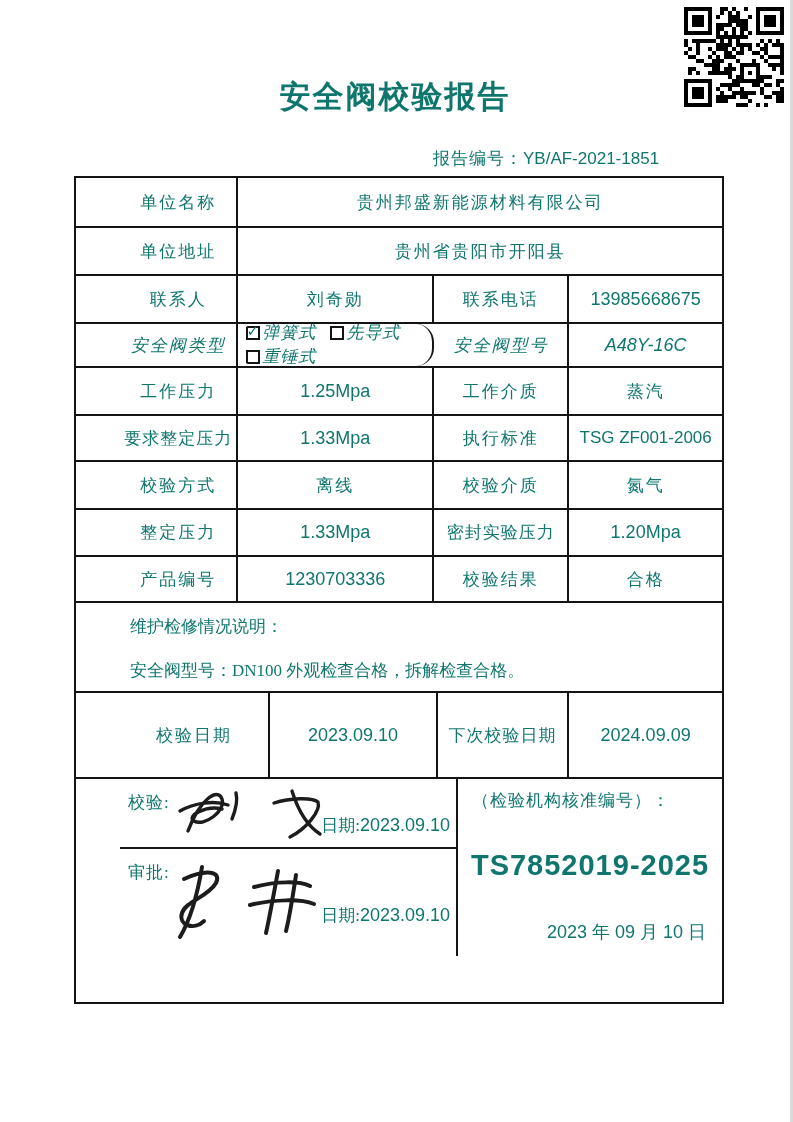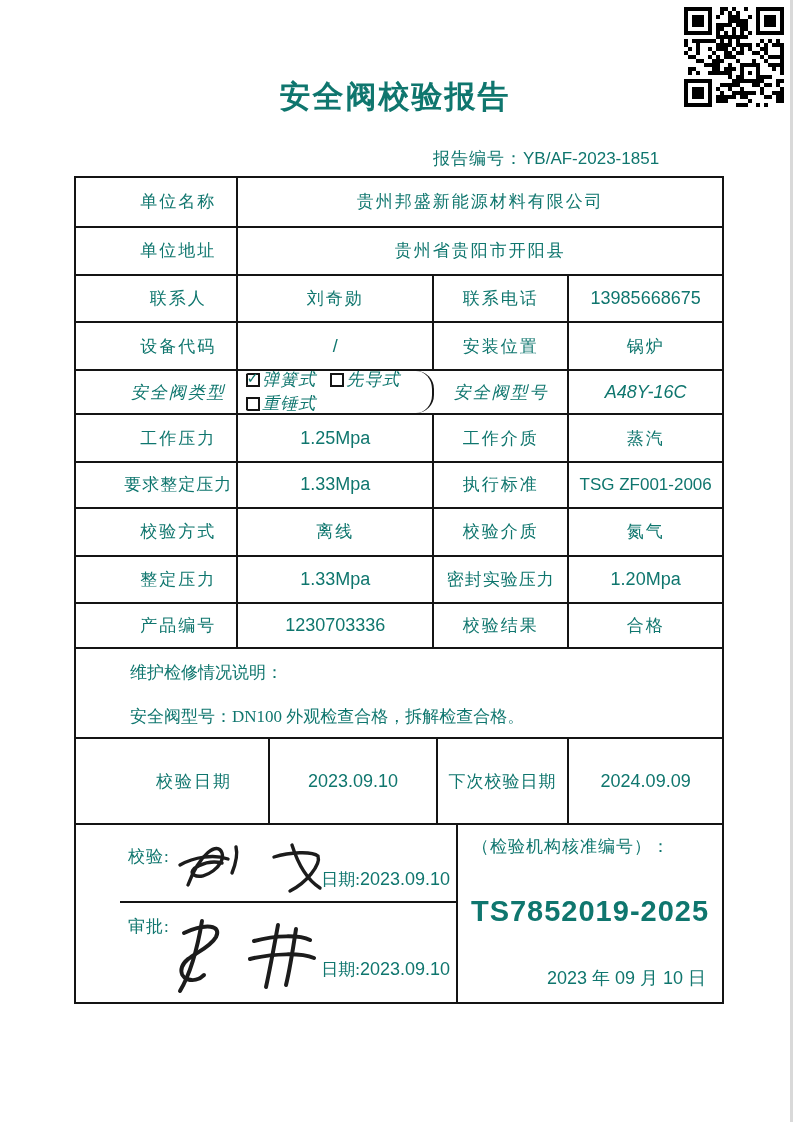--- a/index.html
+++ b/index.html
@@ -67,21 +67,21 @@
   }
   .org-date{position:absolute;right:16px;bottom:12px;font-size:18px;}
   .org-date .num{font-family:"Liberation Sans","DejaVu Sans",sans-serif;}
 
   
   .w127{width:127px;} .w519{width:519px;} .w210{width:210px;} .w145{width:145px;}
   .w164{width:164px;} .w161{width:161px;} .w180{width:180px;} .w141{width:141px;}
   .w338{width:338px;} .w308{width:308px;}
   .h50{height:50px;} .h48{height:48px;} .h56{height:44px;font-style:italic;} .h46{height:46px;}
   .h47{height:47px;} .h90{height:90px;} .h72{height:86px;} .h177{height:177px;}
-  .h85{height:70px;margin-top:8px;} .h92{height:92px;}
+  .h85{height:70px;} .h92{height:92px;}
   .sub-col{display:flex;flex-direction:column;box-sizing:border-box;border-right:2px solid #141414;}
   .sub-cell{box-sizing:border-box;}
   .sub-cell.top{border-bottom:2px solid #141414;}
 </style>
 </head>
 <body>
 
 <div class="page">
 
   <div class="title">安全阀校验报告</div>
@@ -398,21 +398,21 @@
       <rect x="22.00" y="98.00" width="4.00" height="4.00" fill="#000"></rect>
       <rect x="26.00" y="98.00" width="4.00" height="4.00" fill="#000"></rect>
       <rect x="54.00" y="98.00" width="4.00" height="4.00" fill="#000"></rect>
       <rect x="58.00" y="98.00" width="4.00" height="4.00" fill="#000"></rect>
       <rect x="62.00" y="98.00" width="4.00" height="4.00" fill="#000"></rect>
       <rect x="74.00" y="98.00" width="4.00" height="4.00" fill="#000"></rect>
       <rect x="82.00" y="98.00" width="4.00" height="4.00" fill="#000"></rect>
     </svg>
 
   <div class="report-no">
-    <span>报告编号：</span><span class="num">YB/AF-2023-1851</span>
+    <span>报告编号：</span><span class="num">YB/AF-2021-1851</span>
   </div>
 
   <div class="doc-table">
 
     <div class="t-row h50">
       <div class="cell w127 lbl">单位名称</div>
       <div class="cell w519 val cjk">贵州邦盛新能源材料有限公司</div>
     </div>
 
     <div class="t-row h48">
@@ -420,26 +420,20 @@
       <div class="cell w519 val cjk">贵州省贵阳市开阳县</div>
     </div>
 
     <div class="t-row h48">
       <div class="cell w127 lbl">联系人</div>
       <div class="cell w210 val cjk">刘奇勋</div>
       <div class="cell w145 lbl">联系电话</div>
       <div class="cell w164 val">13985668675</div>
     </div>
 
-    <div class="t-row h48">
-      <div class="cell w127 lbl">设备代码</div>
-      <div class="cell w210 val">/</div>
-      <div class="cell w145 lbl">安装位置</div>
-      <div class="cell w164 val cjk">锅炉</div>
-    </div>
 
     <div class="t-row h56">
       <div class="cell w127 lbl">安全阀类型</div>
       <div class="cell w210 chk-cell">
         <div class="chk-line">
           <span class="chk-item">
             <span class="checkbox checked"></span>
             <span>弹簧式</span>
           </span>
           <span class="chk-item">

